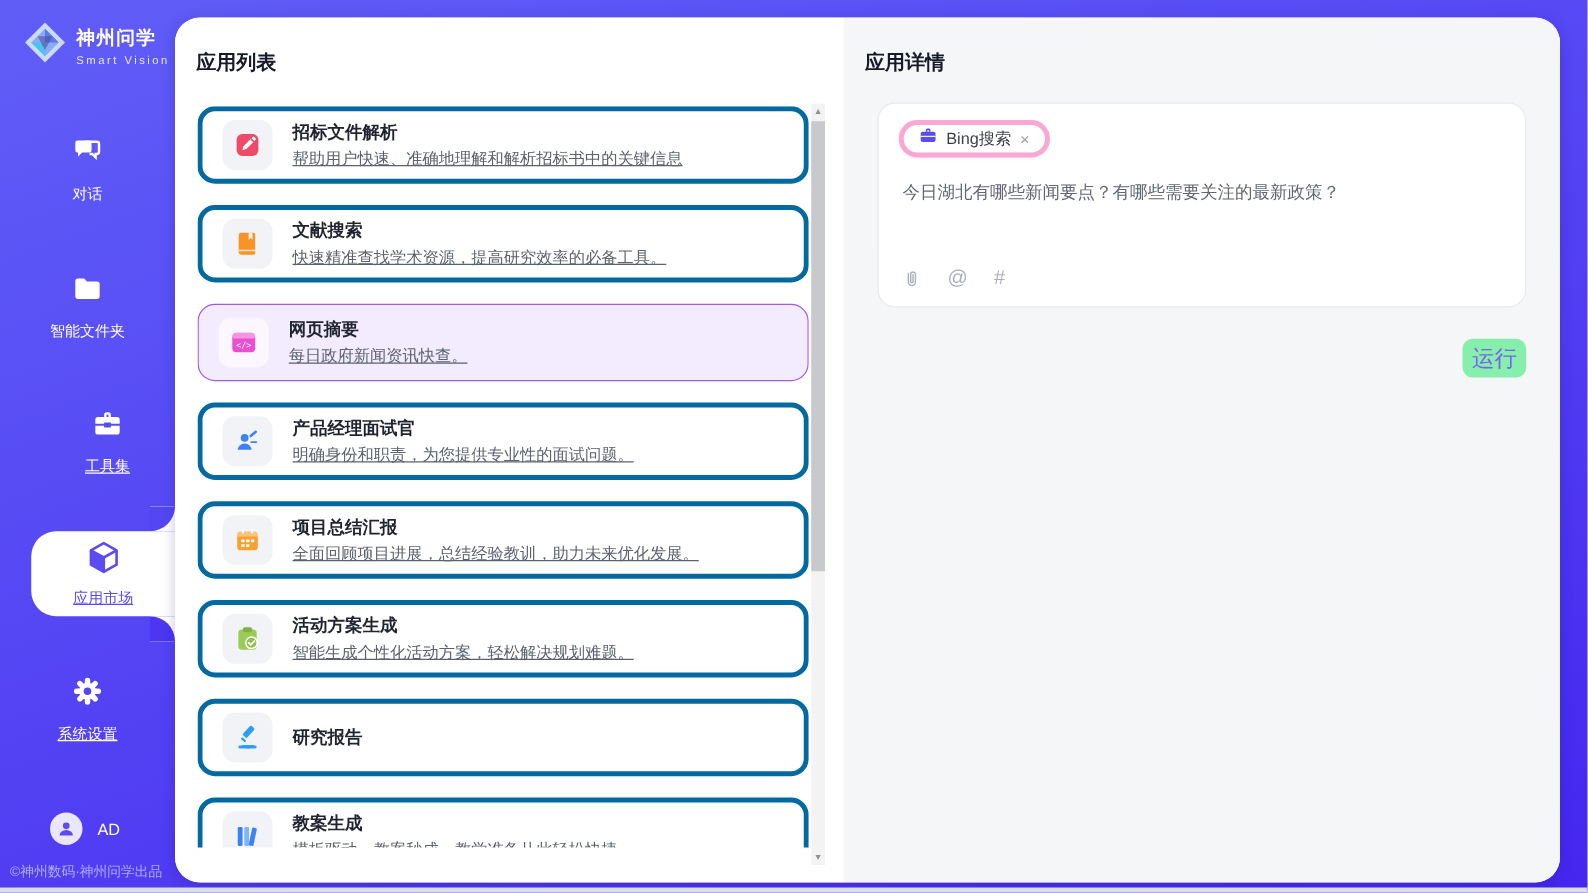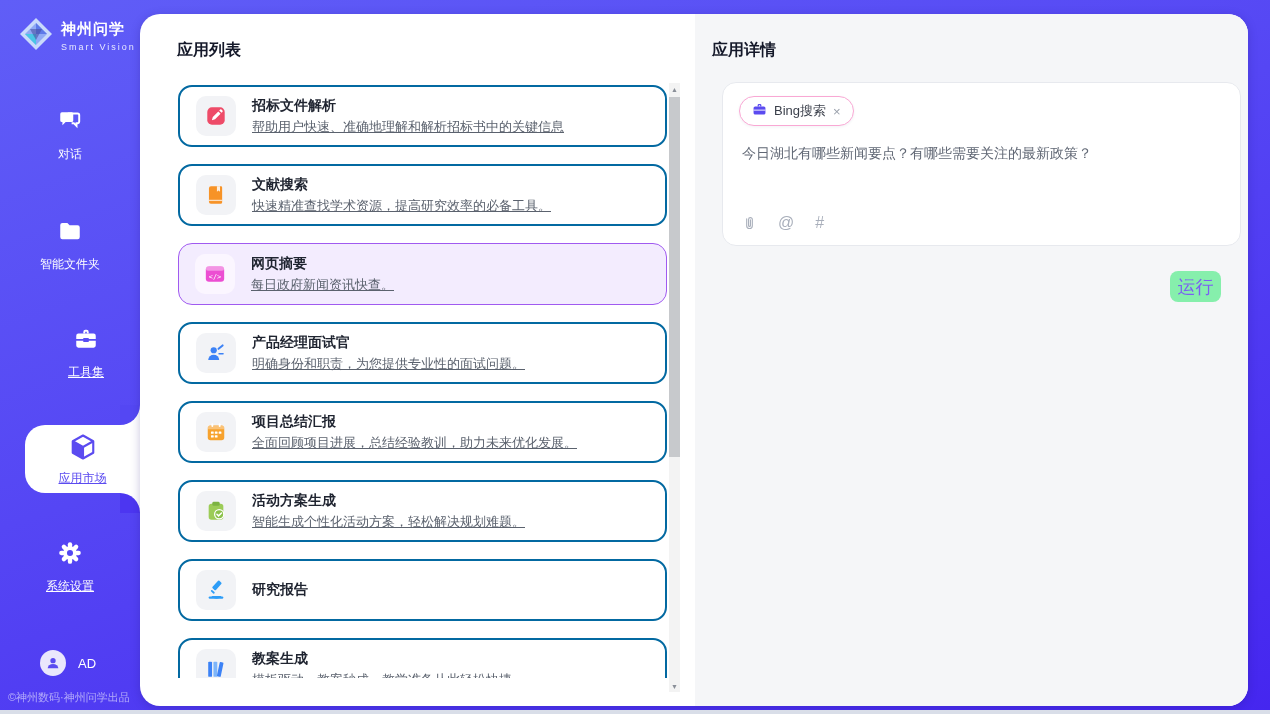--- a/index.html
+++ b/index.html
@@ -34,45 +34,45 @@
     background:#5447f3; border-radius:0 0 20px 0; }
   .curve.cbot::after { content:''; display:block; width:100%; height:100%;
     background:#4c36f1; border-radius:0 20px 0 0; }
   .user-row { position:absolute; left:40px; bottom:38px; display:flex; align-items:center; gap:12px; cursor:pointer; }
   .avatar { width:26px; height:26px; border-radius:50%; background:#eae7fc;
     display:flex; align-items:center; justify-content:center; }
   .user-row .uname { color:#fff; font-size:13px; }
   .side-footer { position:absolute; left:8px; bottom:9px; font-size:11px; color:rgba(255,255,255,.55); }
 
   
-  .list-panel { width:535px; background:#fff; position:relative; flex:none;margin-left:20px; }
+  .list-panel { width:535px; background:#fff; position:relative; flex:none; }
   .panel-title { position:absolute; left:17px; top:26px; font-size:16px; font-weight:bold; color:#15192a; }
   .cards { position:absolute; left:18px; top:71px; width:489px; height:593px; overflow:hidden; }
-  .app-card { width:489px; height:62px; border:2px solid #0369a1; border-radius:14px;
+  .app-card { width:489px; height:62px; border:4px solid #0369a1; border-radius:14px;
     display:flex; align-items:center; gap:16px; padding-left:16px; margin-bottom:17px;
     background:#fff; cursor:pointer; }
   .app-card.selected { background:#f3ecfe; border:1px solid #a05af0; }
   .tile { width:40px; height:40px; border-radius:10px; background:#f2f3f6; flex:none;
     display:flex; align-items:center; justify-content:center; }
   .app-card.selected .tile { background:#fbf6ff; }
   .app-texts { display:flex; flex-direction:column; gap:3px; }
   .app-name { font-size:14px; font-weight:bold; color:#1f2430; }
   .app-desc { font-size:13px; color:#5b626e;text-decoration:underline; }
   .scrollbar { position:absolute; left:509px; top:69px; width:11px; height:609px; background:#f3f3f3; }
   .scroll-arrow { position:absolute; left:0; width:11px; height:12px; font-size:7px; color:#8a8f98;
     display:flex; align-items:center; justify-content:center; cursor:pointer; }
   .scroll-arrow.up { top:0; } .scroll-arrow.down { bottom:0; }
   .scroll-thumb { position:absolute; left:0; top:14px; width:11px; height:360px; background:#c7c9cc; cursor:grab; }
 
   
   .detail-panel { flex:1; background:#f5f6f8; position:relative; }
   .input-card { position:absolute; left:27px; top:68px; width:519px; height:164px; background:#fff;
     border:1px solid #e7e9ee; border-radius:14px; }
   .chip { position:absolute; left:16px; top:13px; height:30px; display:inline-flex; align-items:center;
-    gap:7px; padding:0 12px; background:#fff; border:1px solid #f9a8d4; border-radius:16px;
+    gap:7px; padding:0 12px; background:#fff; border:4px solid #f9a8d4; border-radius:16px;
     box-shadow:0 1px 3px rgba(40,40,80,.06); cursor:pointer; }
   .chip .chip-label { font-size:13px; color:#3a3f4a; }
   .chip .chip-close { font-size:13px; color:#9aa0ab; cursor:pointer; }
   .prompt-text { position:absolute; left:19px; top:62px; right:19px; font-size:14px; color:#606774; cursor:text; }
   .input-toolbar { position:absolute; left:19px; bottom:13px; display:flex; align-items:center; gap:21px; }
   .tb-icon { color:#a9afbb; font-size:16px; cursor:pointer; display:flex; align-items:center; }
   .run-btn { position:absolute; right:27px; top:257px; width:51px; height:31px; background:#86efac;
     color:#7a5ff2; font-size:18px; border:none; border-radius:8px; cursor:pointer;
     font-family:inherit; }
 </style>

